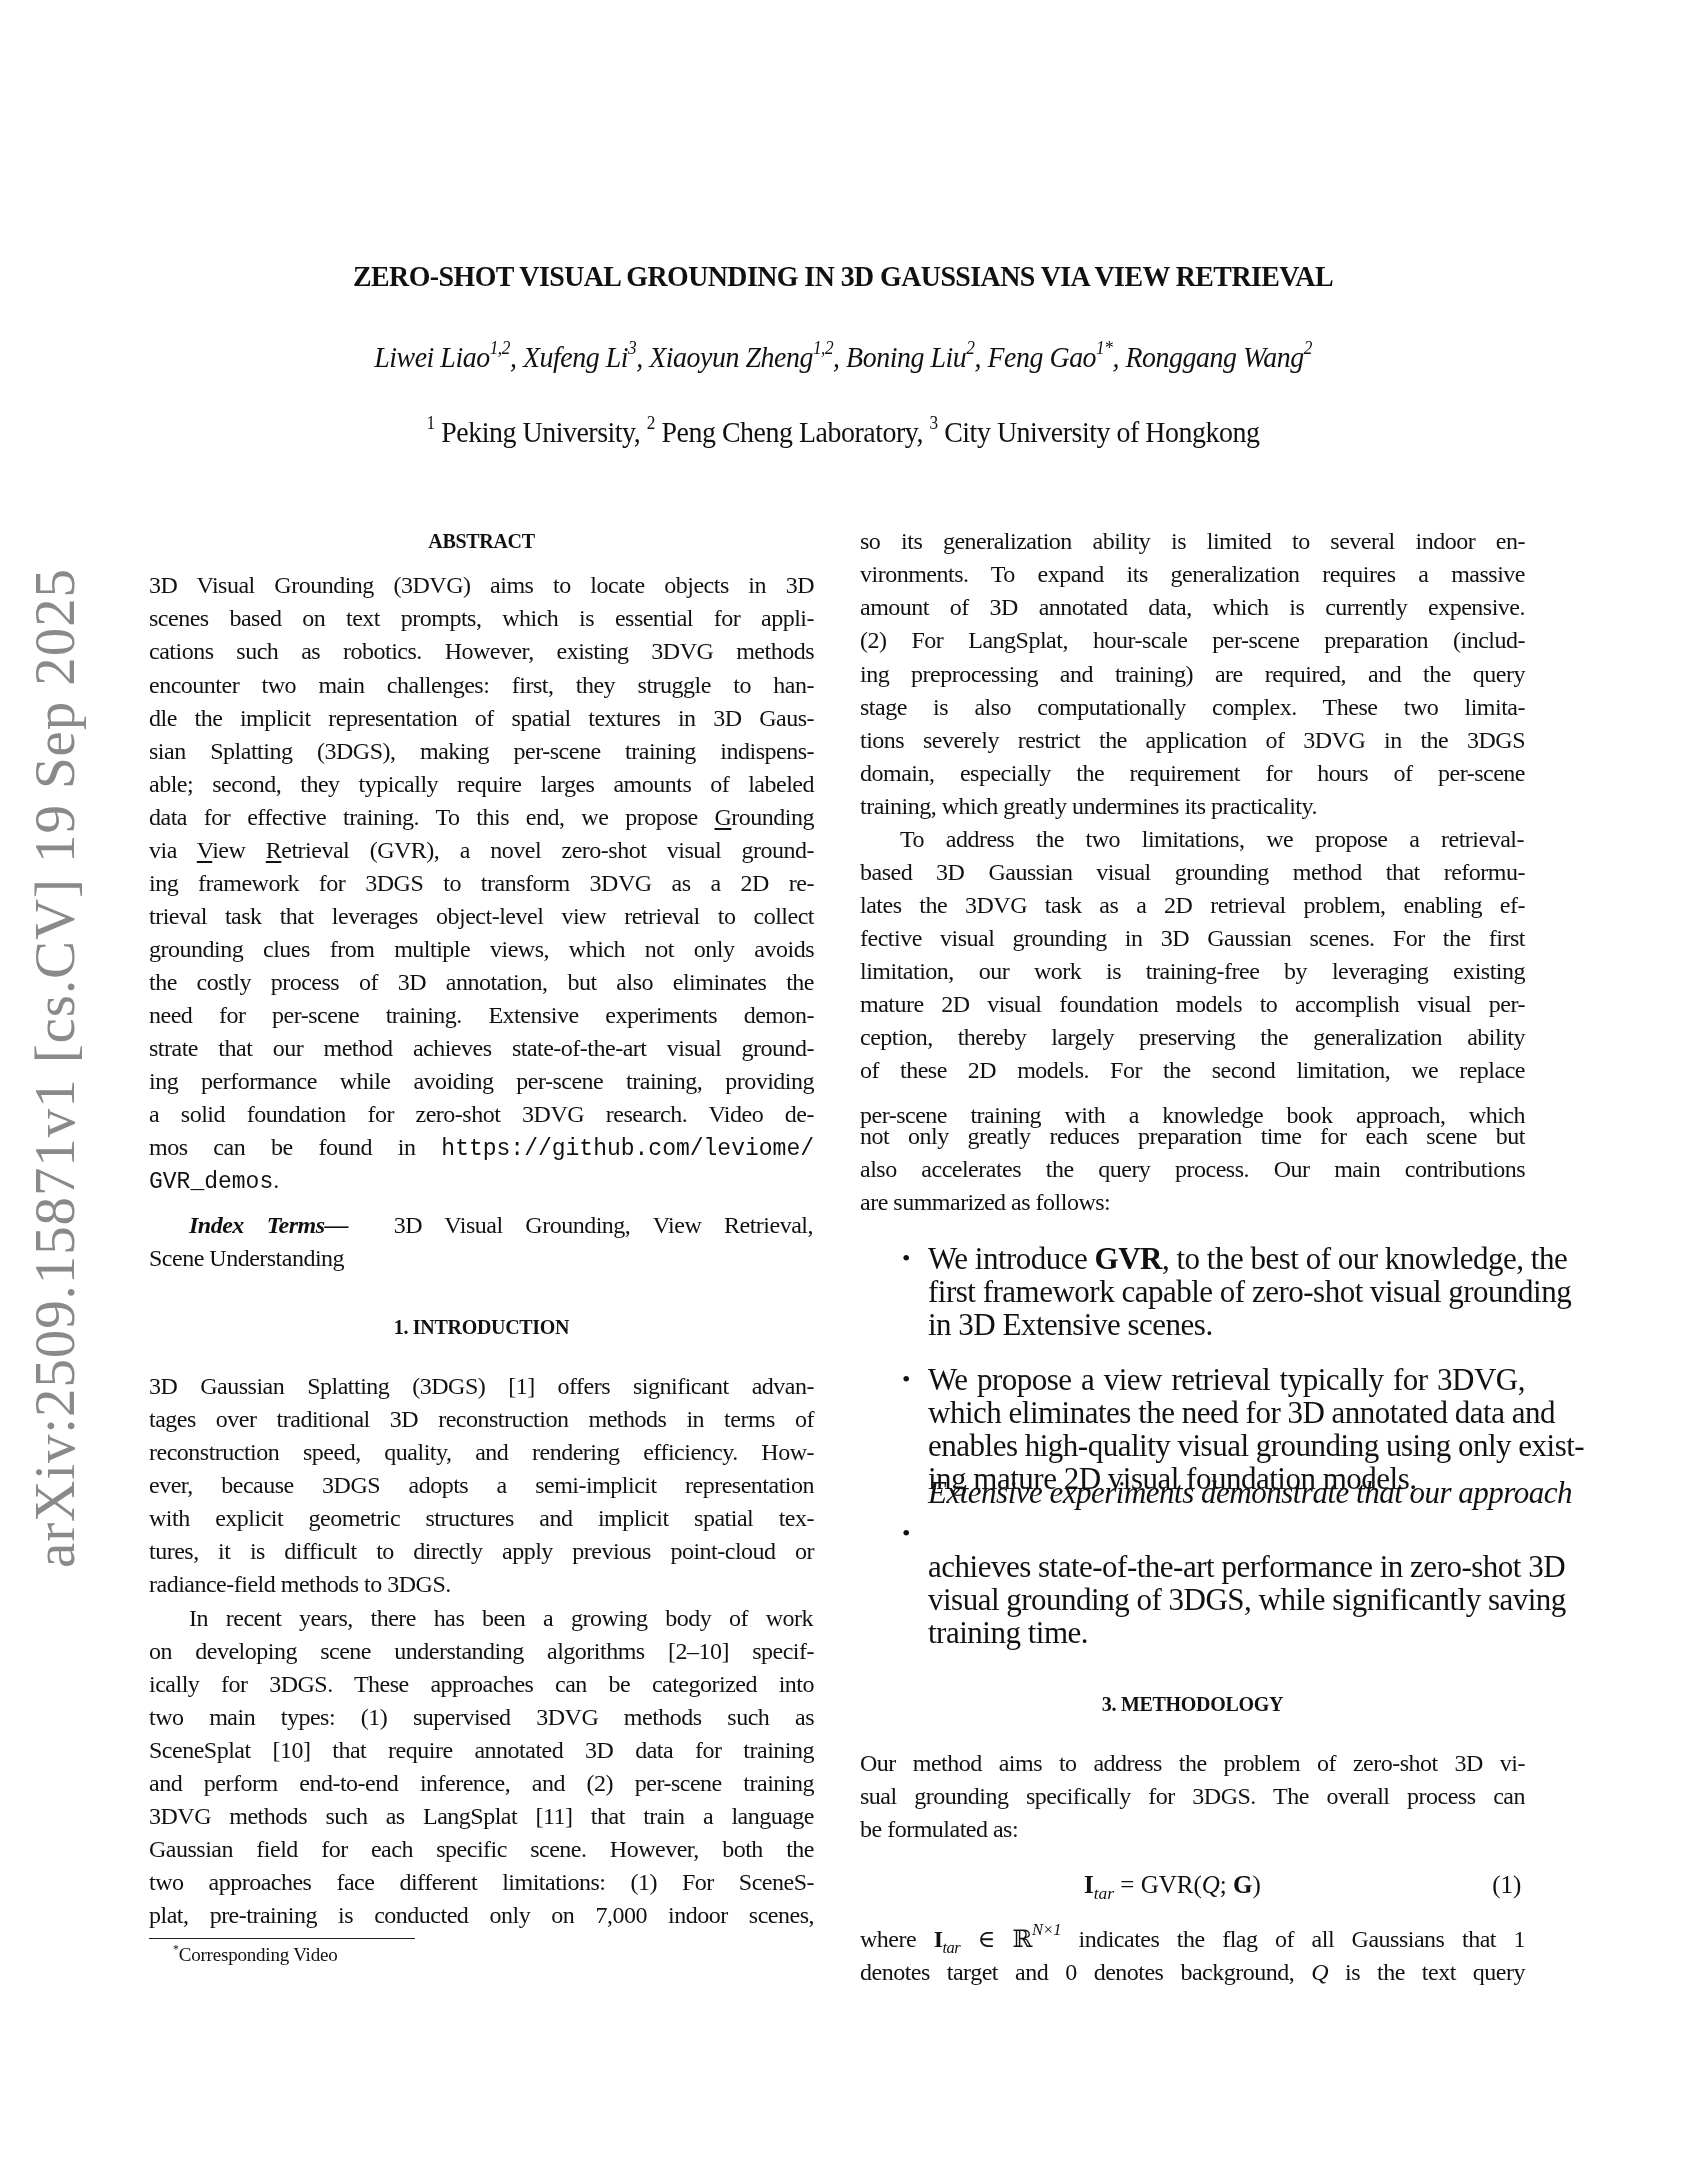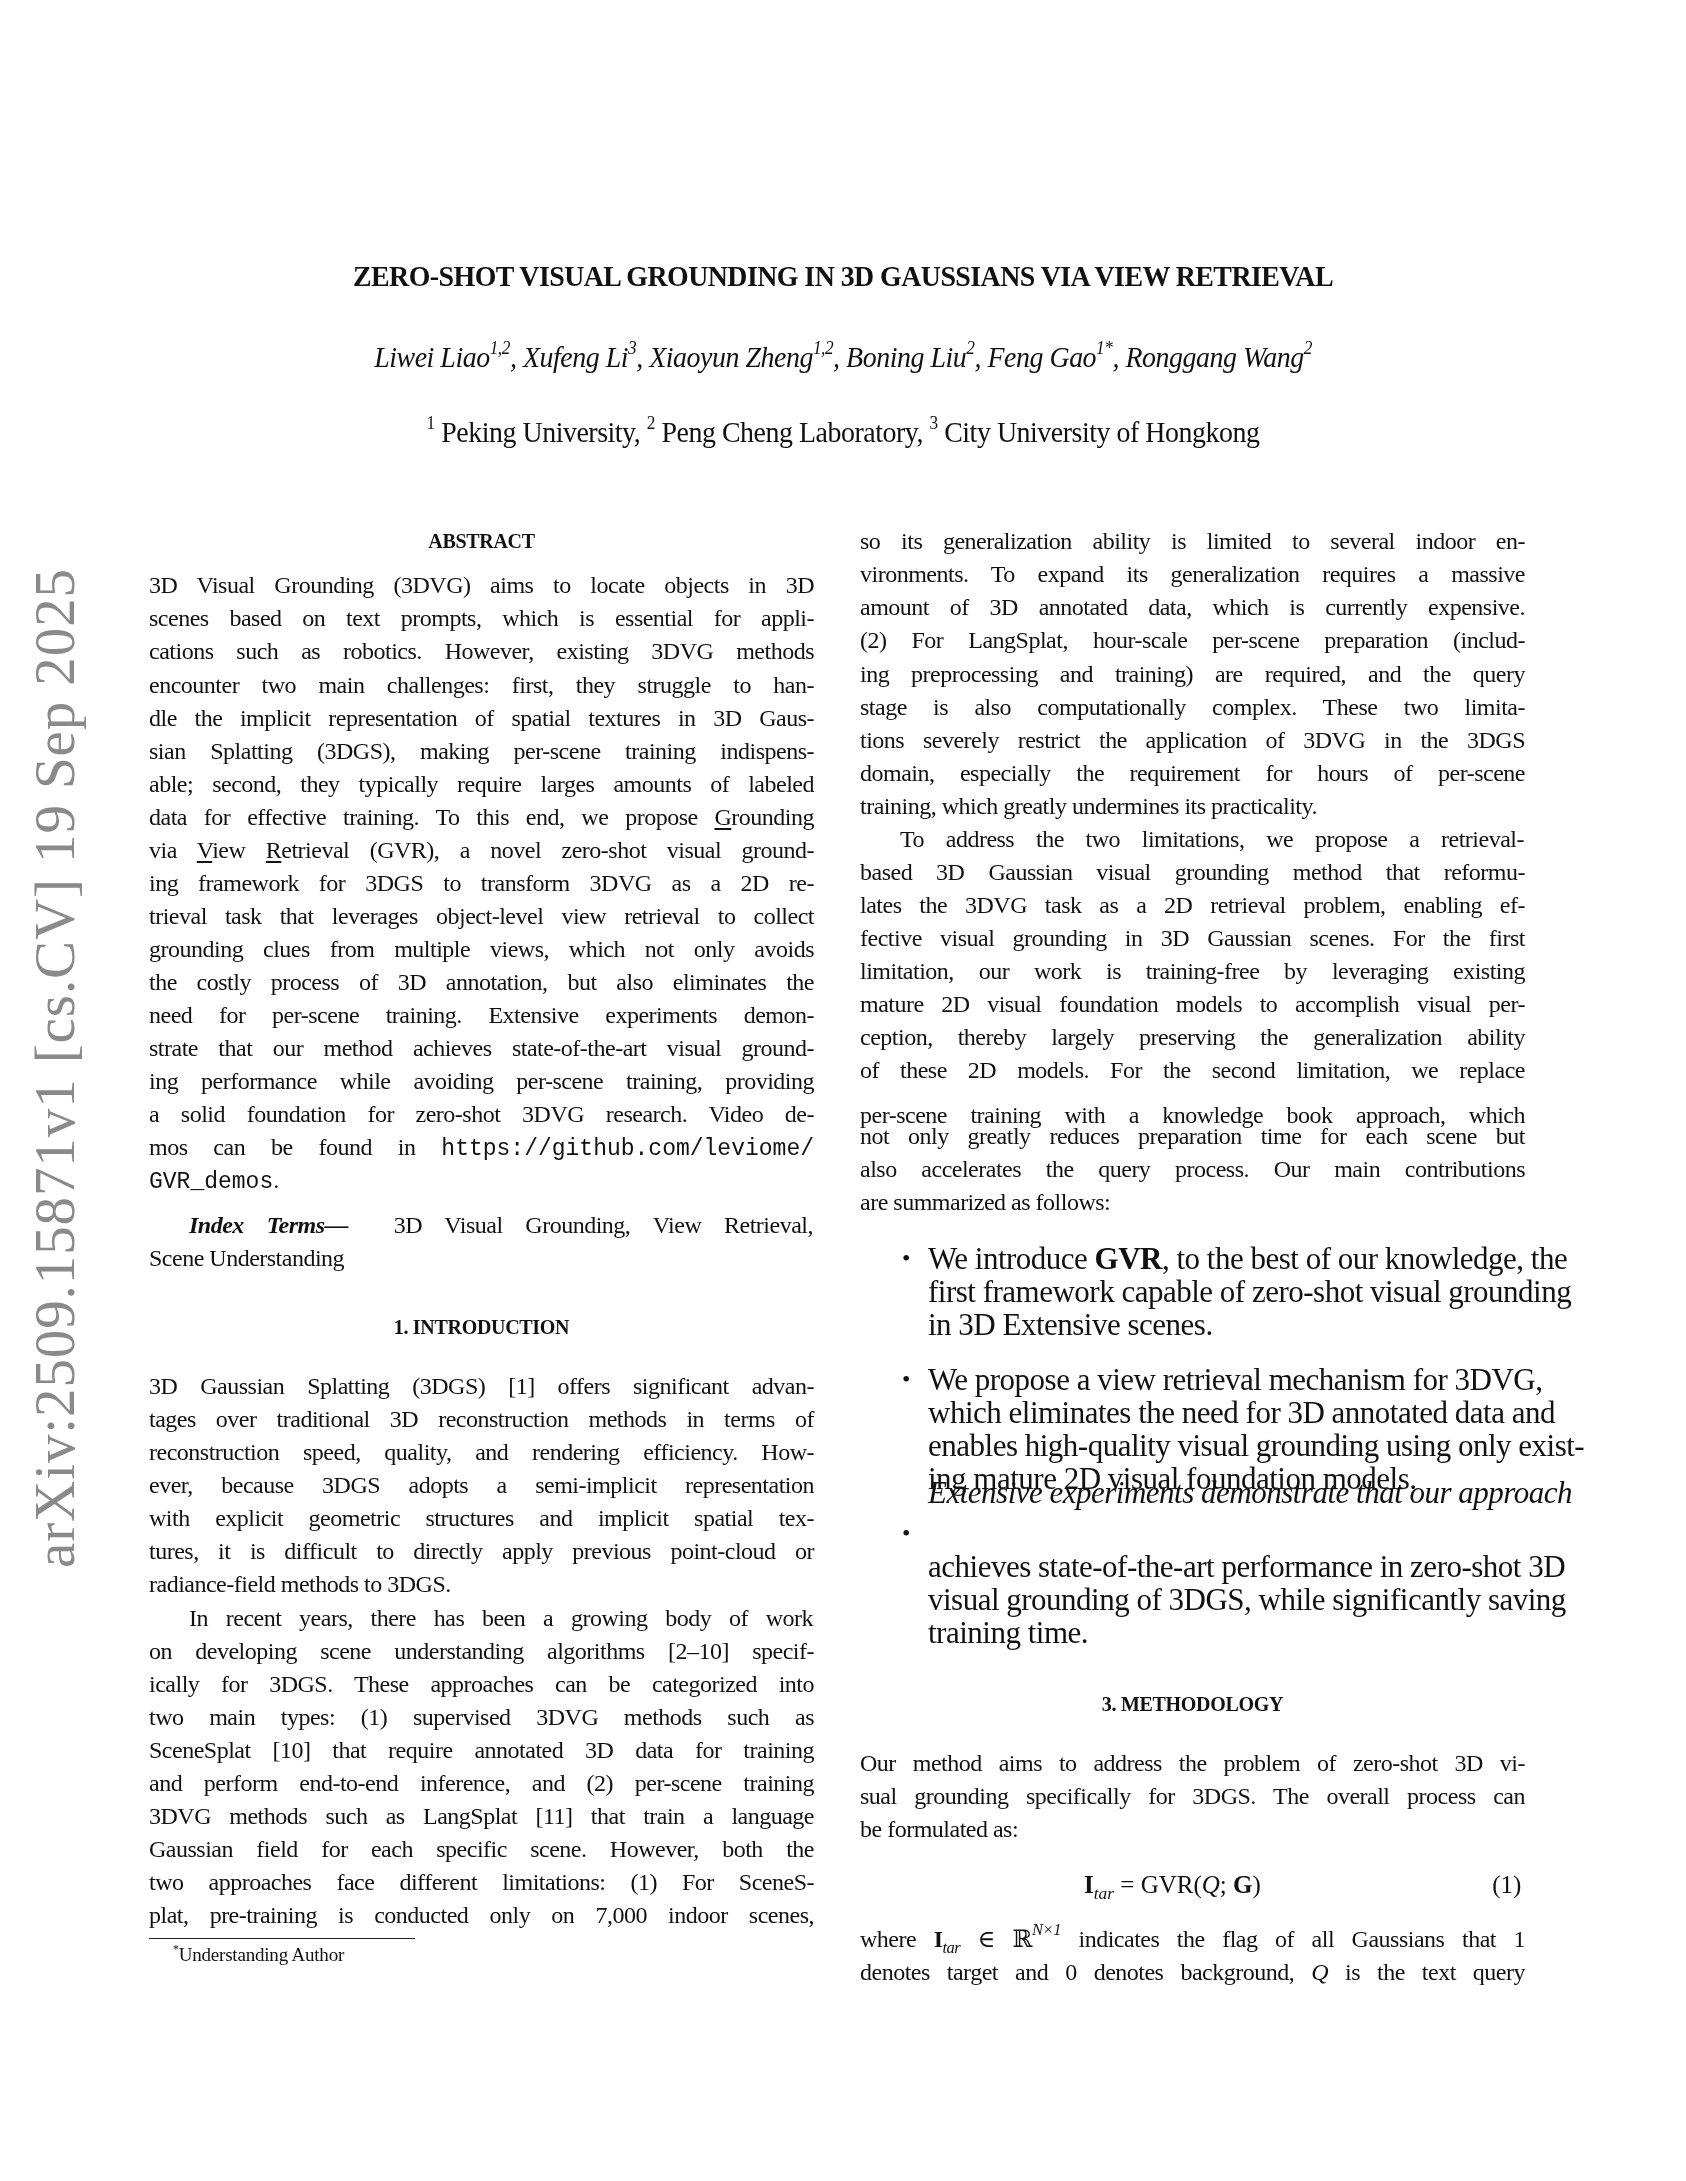--- a/index.html
+++ b/index.html
@@ -114,21 +114,21 @@
   <div class="line" style="top:1701px;">two main types: (1) supervised 3DVG methods such as</div>
   <div class="line" style="top:1734px;">SceneSplat [10] that require annotated 3D data for training</div>
   <div class="line" style="top:1767px;">and perform end-to-end inference, and (2) per-scene training</div>
   <div class="line" style="top:1800px;">3DVG methods such as LangSplat [11] that train a language</div>
   <div class="line" style="top:1833px;">Gaussian field for each specific scene. However, both the</div>
   <div class="line" style="top:1866px;">two approaches face different limitations: (1) For SceneS-</div>
   <div class="line" style="top:1899px;">plat, pre-training is conducted only on 7,000 indoor scenes,</div>
 </div>
 
 <div class="footnote-rule"></div>
-<div class="footnote"><sup>*</sup><span>Understanding Author</span></div>
+<div class="footnote"><sup>*</sup><span>Corresponding Video</span></div>
 
 <div class="col right" style="top:0;">
   <div class="line" style="top:525px;">so its generalization ability is limited to several indoor en-</div>
   <div class="line" style="top:558px;">vironments. To expand its generalization requires a massive</div>
   <div class="line" style="top:591px;">amount of 3D annotated data, which is currently expensive.</div>
   <div class="line" style="top:624px;">(2) For LangSplat, hour-scale per-scene preparation (includ-</div>
   <div class="line" style="top:658px;">ing preprocessing and training) are required, and the query</div>
   <div class="line" style="top:691px;">stage is also computationally complex. These two limita-</div>
   <div class="line" style="top:724px;">tions severely restrict the application of 3DVG in the 3DGS</div>
   <div class="line" style="top:757px;">domain, especially the requirement for hours of per-scene</div>
@@ -149,21 +149,21 @@
 
   <div>
     <div class="bullet-dot" style="top:1242px;">•</div>
     <div class="bullet-line" style="top:1242px;"><span>We introduce </span><span class="bold">GVR</span><span>, to the best of our knowledge, the</span></div>
     <div class="bullet-line" style="top:1275px;">first framework capable of zero-shot visual grounding</div>
     <div class="bullet-line last" style="top:1308px;">in 3D Extensive scenes.</div>
   </div>
 
   <div>
     <div class="bullet-dot" style="top:1363px;">•</div>
-    <div class="bullet-line" style="top:1363px;">We propose a view retrieval mechanism for 3DVG,</div>
+    <div class="bullet-line" style="top:1363px;">We propose a view retrieval typically for 3DVG,</div>
     <div class="bullet-line" style="top:1396px;">which eliminates the need for 3D annotated data and</div>
     <div class="bullet-line" style="top:1429px;">enables high-quality visual grounding using only exist-</div>
     <div class="bullet-line last" style="top:1462px;">ing mature 2D visual foundation models.</div>
   </div>
 
   <div>
     <div class="bullet-dot" style="top:1517px;">•</div>
     <div class="bullet-line" style="top:1476px;font-style:italic;">Extensive experiments demonstrate that our approach</div>
     <div class="bullet-line" style="top:1550px;">achieves state-of-the-art performance in zero-shot 3D</div>
     <div class="bullet-line" style="top:1583px;">visual grounding of 3DGS, while significantly saving</div>

